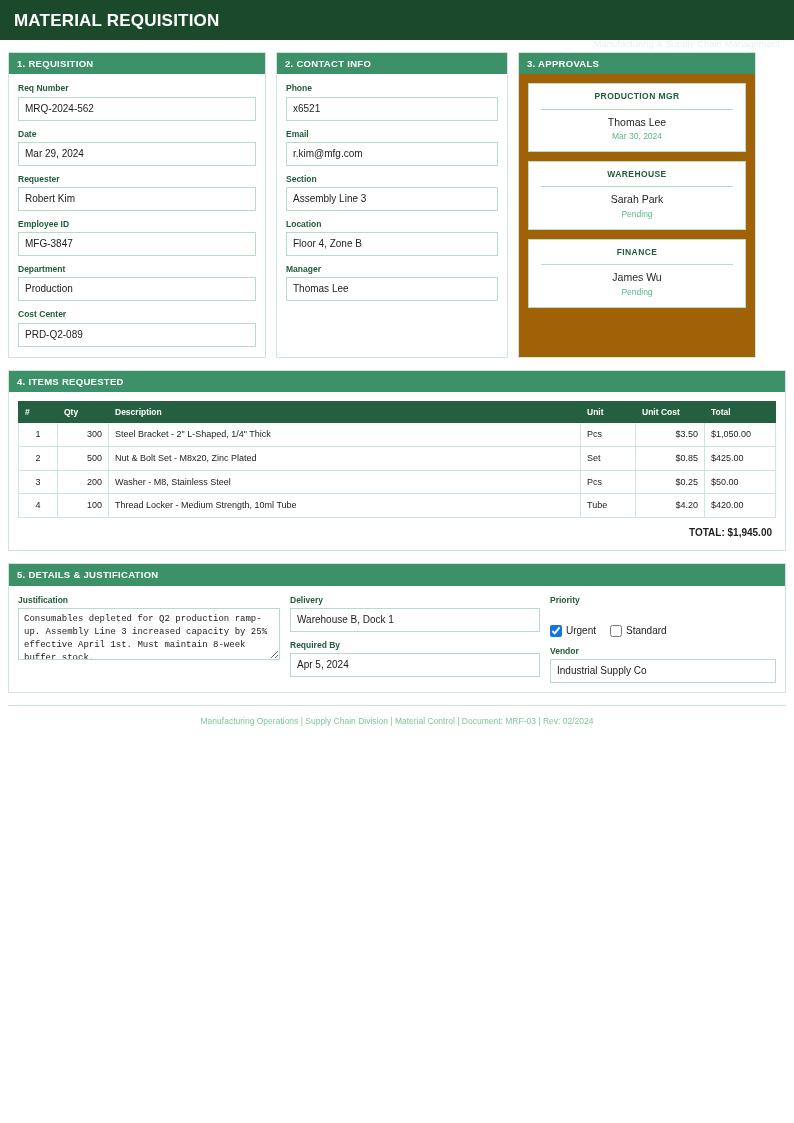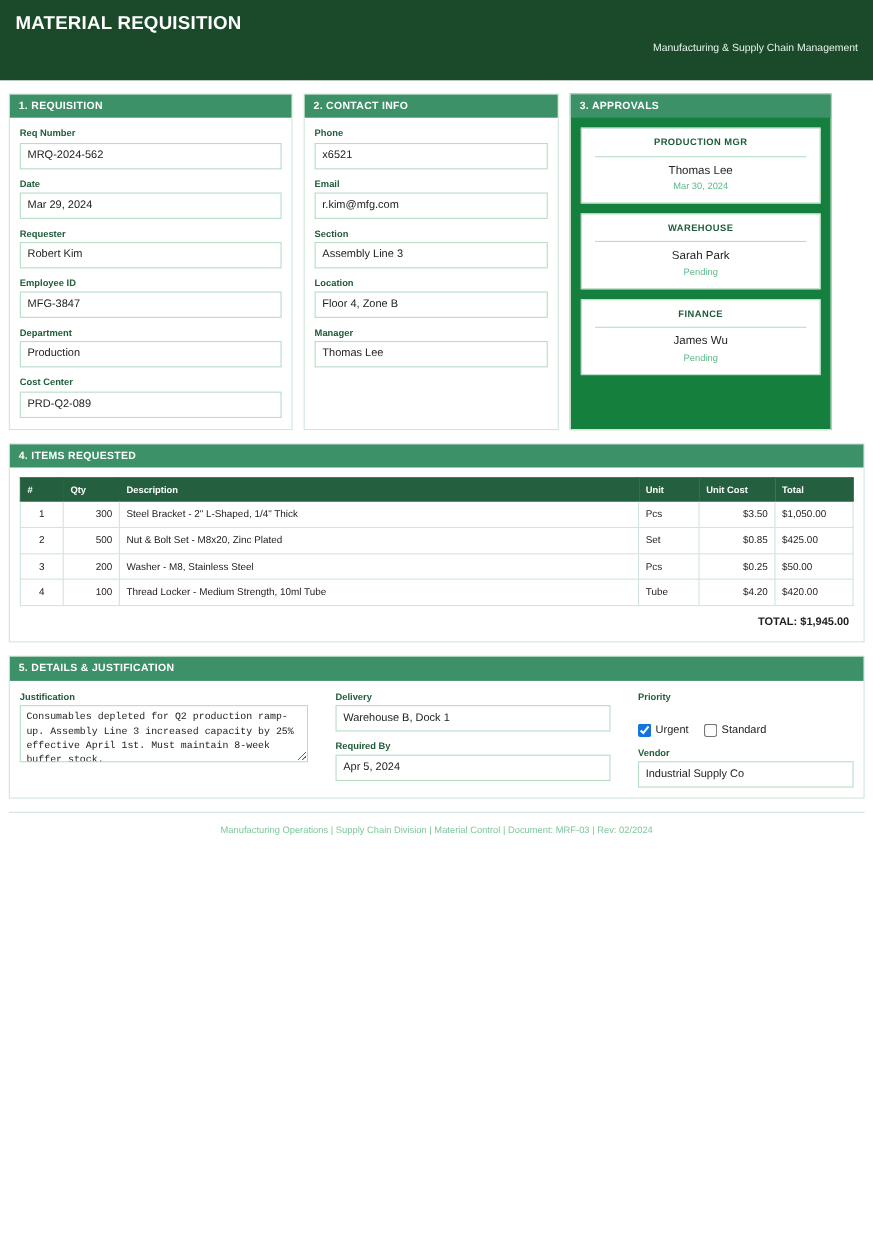--- a/index.html
+++ b/index.html
@@ -12,21 +12,21 @@
     min-height: 1123px;
     font-family: "Liberation Sans", sans-serif;
     color: #1f1f1f;
     -webkit-font-smoothing: antialiased;
   }
 
   
   .banner {
     background: #1b4a2b;
     padding: 12px 14px 14px 14px;
-    height: 73px;
+    height: 40px;
     box-sizing: border-box;
   }
   .banner-title {
     color: #ffffff;
     font-size: 17px;
     font-weight: bold;
     letter-spacing: .2px;
     margin: 0 0 8px 0;
     line-height: 1.1;
   }
@@ -49,21 +49,21 @@
   }
   .panel {
     border: 1px solid #cfe6d8;
     background: #ffffff;
     box-sizing: border-box;
     display: flex;
     flex-direction: column;
   }
   .panel.col1 { width: 258px; }
   .panel.col2 { width: 232px; }
-  .panel.col3 { width: 238px; background: #15803d; }
+  .panel.col3 { width: 238px; background: #a16207; }
 
   .panel-head {
     background: #3c9168;
     color: #ffffff;
     font-size: 9.5px;
     font-weight: bold;
     letter-spacing: .3px;
     padding: 5px 8px;
     line-height: 1.2;
   }
@@ -184,21 +184,21 @@
     font-size: 10px;
     font-weight: bold;
     color: #1f1f1f;
     padding: 9px 4px 2px 0;
     line-height: 1.2;
   }
 
   
   .details-grid {
     display: flex;
-    gap: 25px;
+    gap: 10px;
     align-items: flex-start;
   }
   .dcol-1 { width: 262px; }
   .dcol-2 { width: 250px; }
   .dcol-3 { flex: 1; }
 
   textarea.justify-box {
     display: block;
     width: 100%;
     height: 52px;

